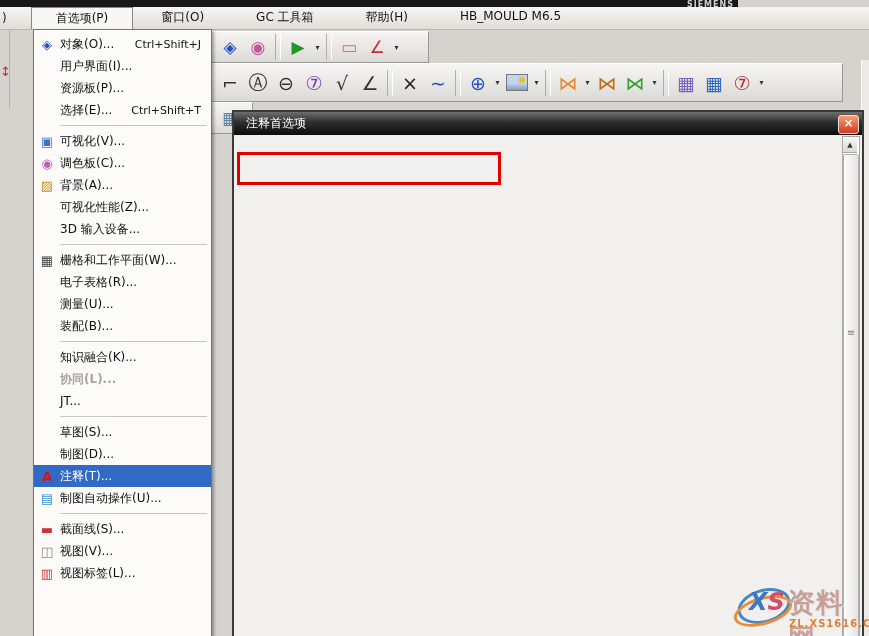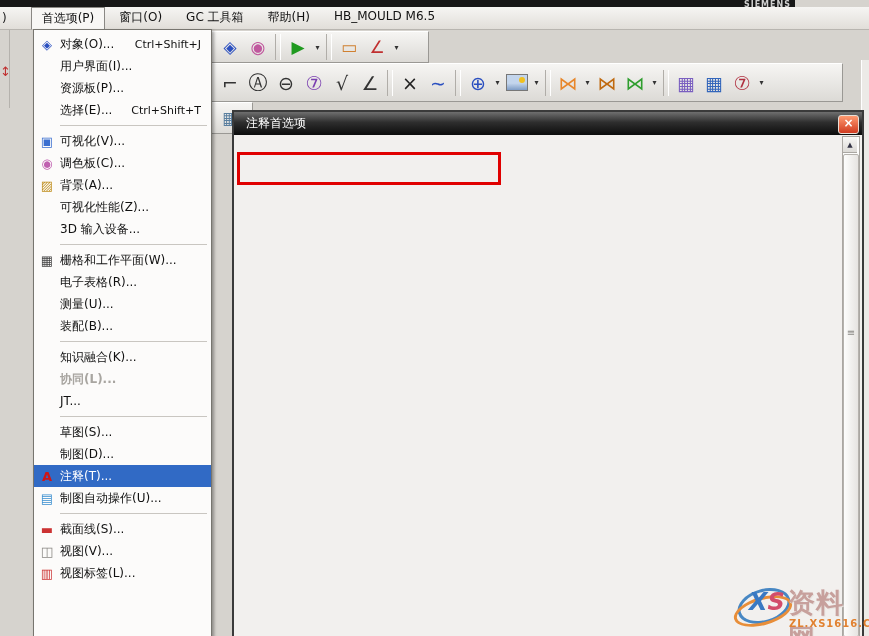--- a/index.html
+++ b/index.html
@@ -1,26 +1,26 @@
 <!DOCTYPE html>
 <html><head>
 <meta charset="utf-8">
 <style>
   html,body{margin:0;padding:0;background:#888;}
   #root{position:relative;width:869px;height:636px;background:#d6d3ce;overflow:hidden;
         font-family:"DejaVu Sans","Liberation Sans",sans-serif;font-size:12px;color:#111;}
   .abs{position:absolute;}
   
-  #topbar{left:0;top:0;width:795px;height:7px;background:#171717;}
+  #topbar{left:0;top:0;width:738px;height:7px;background:#171717;}
   #brand{position:absolute;right:4px;top:0;font-size:8px;line-height:9px;color:#cfcfcf;letter-spacing:1px;font-weight:bold;height:7px;overflow:hidden;}
   
   #menubar{left:0;top:7px;width:869px;height:22px;background:linear-gradient(#f6f5f3,#e1ded9);border-bottom:1px solid #b8b5b0;display:flex;align-items:center;}
   #mb-frag{margin-left:2px;color:#222;}
   #menubar-row{display:flex;margin-left:24px;gap:4px;}
-  .mb-item{padding:2px 10px;white-space:nowrap;}
+  .mb-item{padding:2px 24px;white-space:nowrap;}
   .mb-item.active{border:1px solid #8a8884;background:#f8f7f5;border-bottom-color:#c9c6c1;}
   
   .tbpanel{position:absolute;display:flex;align-items:center;background:linear-gradient(#f6f5f3,#dcdad6);
            border:1px solid;border-color:#ffffff #9a9894 #9a9894 #ffffff;padding:0 4px;}
   .tbi{width:28px;height:26px;display:flex;align-items:center;justify-content:center;font-size:17px;}
   #tb2 .tbi{font-size:19px;height:30px;}
   .tbi-dd{width:11px;height:26px;display:flex;align-items:center;justify-content:center;font-size:8px;color:#333;}
   .tbsep{width:4px;height:26px;border-left:1px solid #b0ada8;border-right:1px solid #ffffff;margin:0 3px;}
   .img-ico{width:20px;height:15px;border:1px solid #777;background:linear-gradient(180deg,#c3d5ec 55%,#7f9dc6);position:relative;display:inline-block;}
   .img-ico .sun{position:absolute;right:2px;top:2px;width:6px;height:6px;border-radius:50%;background:#f0c020;}

